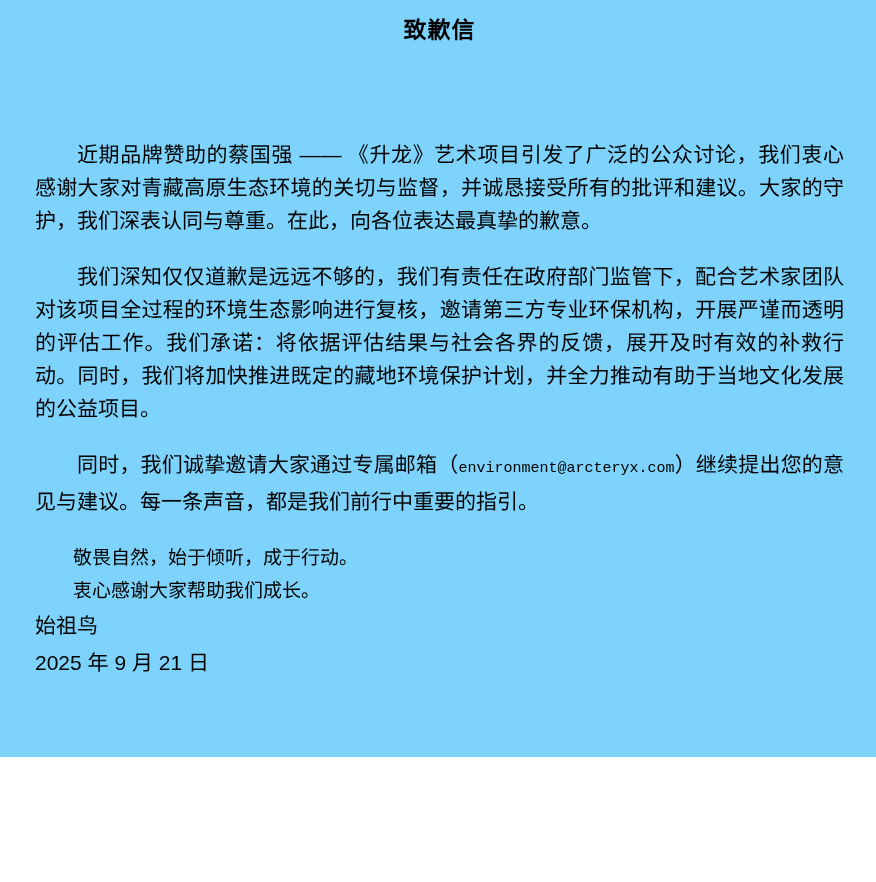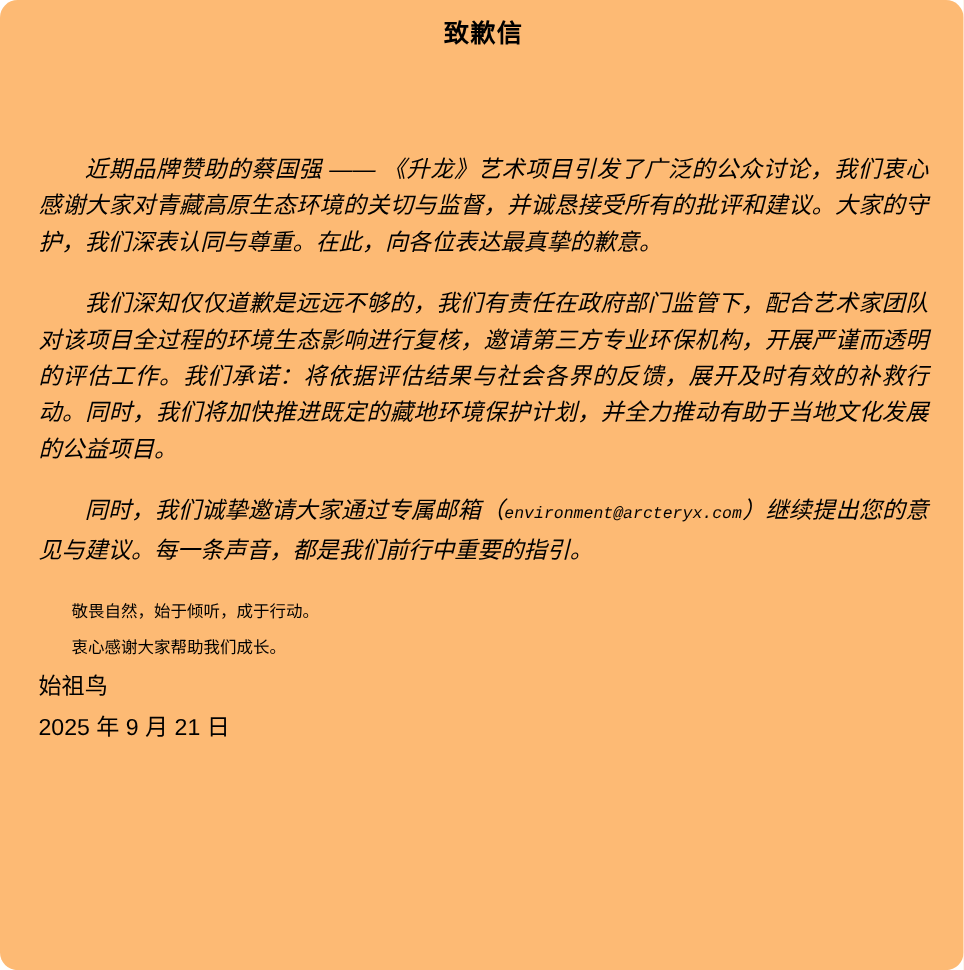--- a/index.html
+++ b/index.html
@@ -3,49 +3,47 @@
 <meta charset="utf-8">
 <style>
   html, body {
     margin: 0;
     padding: 0;
     background: #ffffff;
   }
   .page {
     position: relative;
     width: 876px;
-    height: 882px;
+    height: 757px;
     box-sizing: border-box;
-    background: #fdba74;
+    background: #7dd3fc;
     color: #000000;
     font-family: "Liberation Sans", sans-serif;
     padding: 15px 32px 0 35px;
     overflow: hidden;
-    border-radius: 16px;
   }
   .doc-title {
     margin: 0 0 93px 0;
     text-align: center;
     font-size: 23px;
     line-height: 30px;
     font-weight: bold;
     letter-spacing: 1px;
   }
   .letter-body p {
     margin: 0 0 23px 0;
     font-size: 21px;
     line-height: 33px;
     text-indent: 2em;
     text-align: justify;
     word-break: break-all;
-    font-style: italic;
   }
   .closing p {
     margin: 0;
-    font-size: 15px;
+    font-size: 19px;
     line-height: 33px;
     text-indent: 2em;
   }
   .email-text {
     font-family: "Liberation Mono", monospace;
     font-size: 15px;
   }
   .signature-block {
     text-align: left;
     padding-right: 6px;

